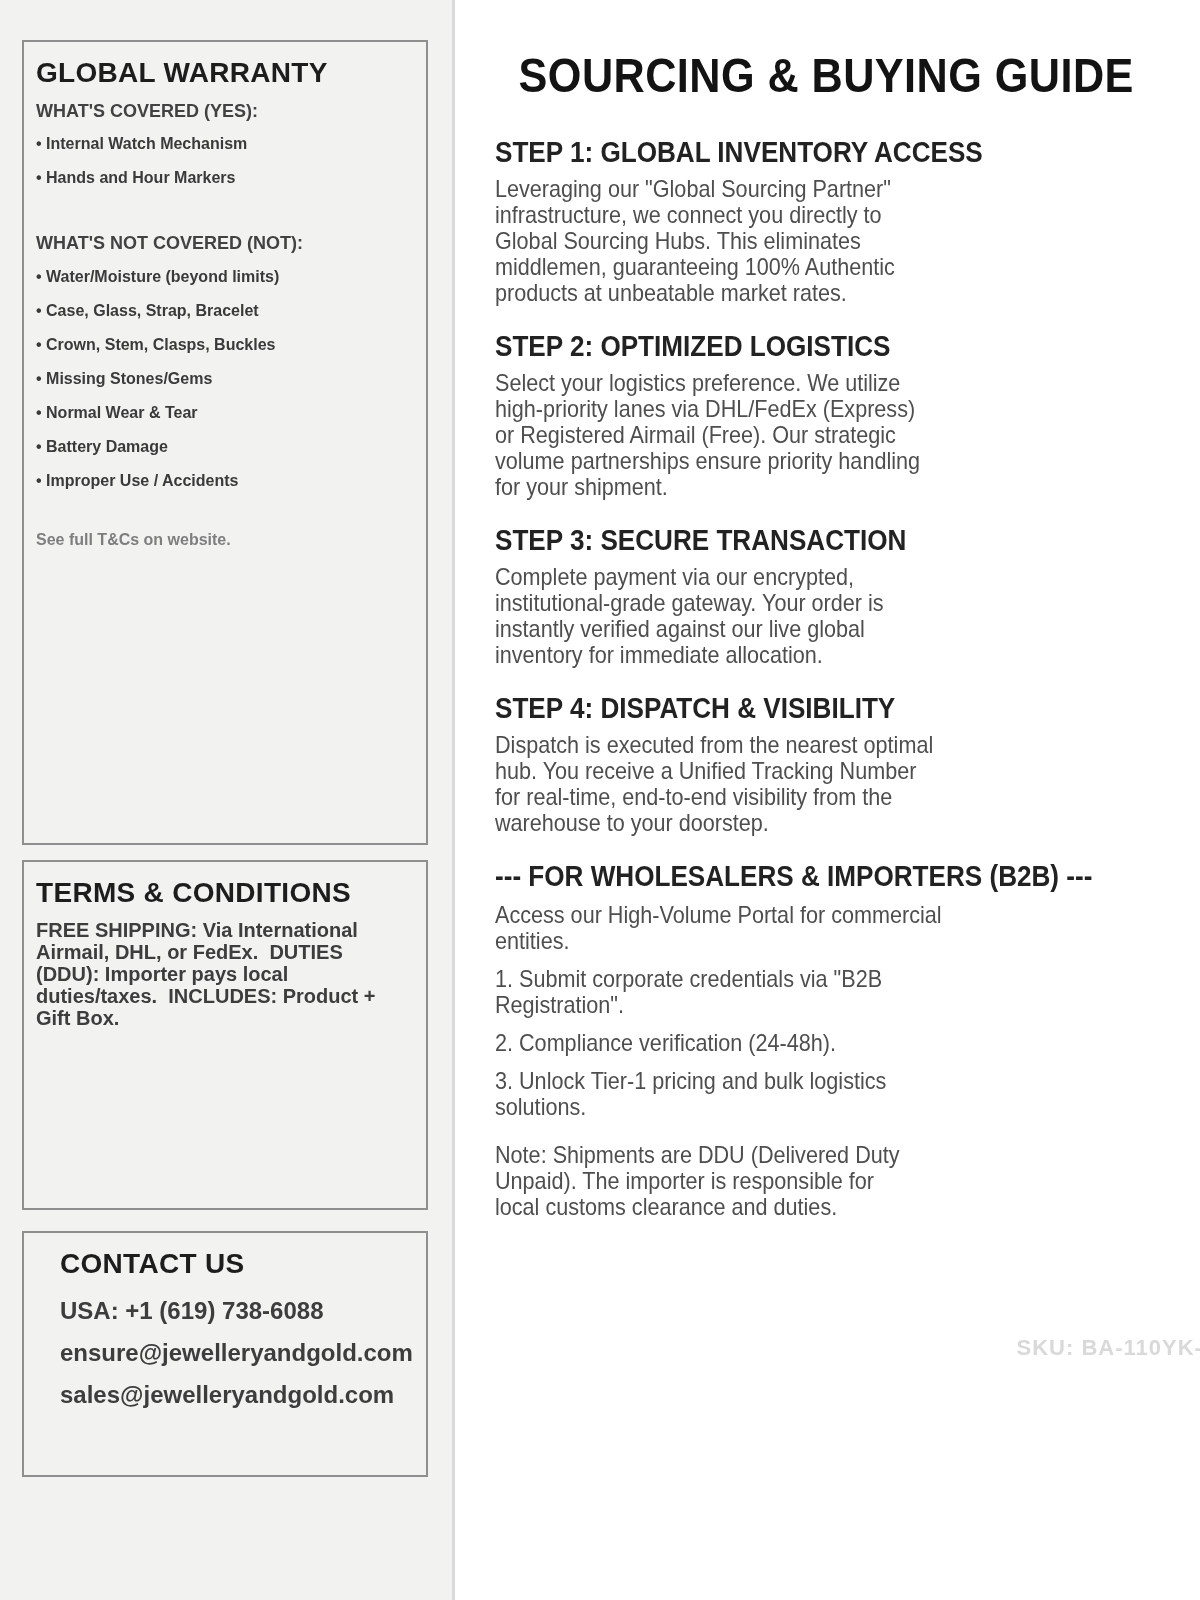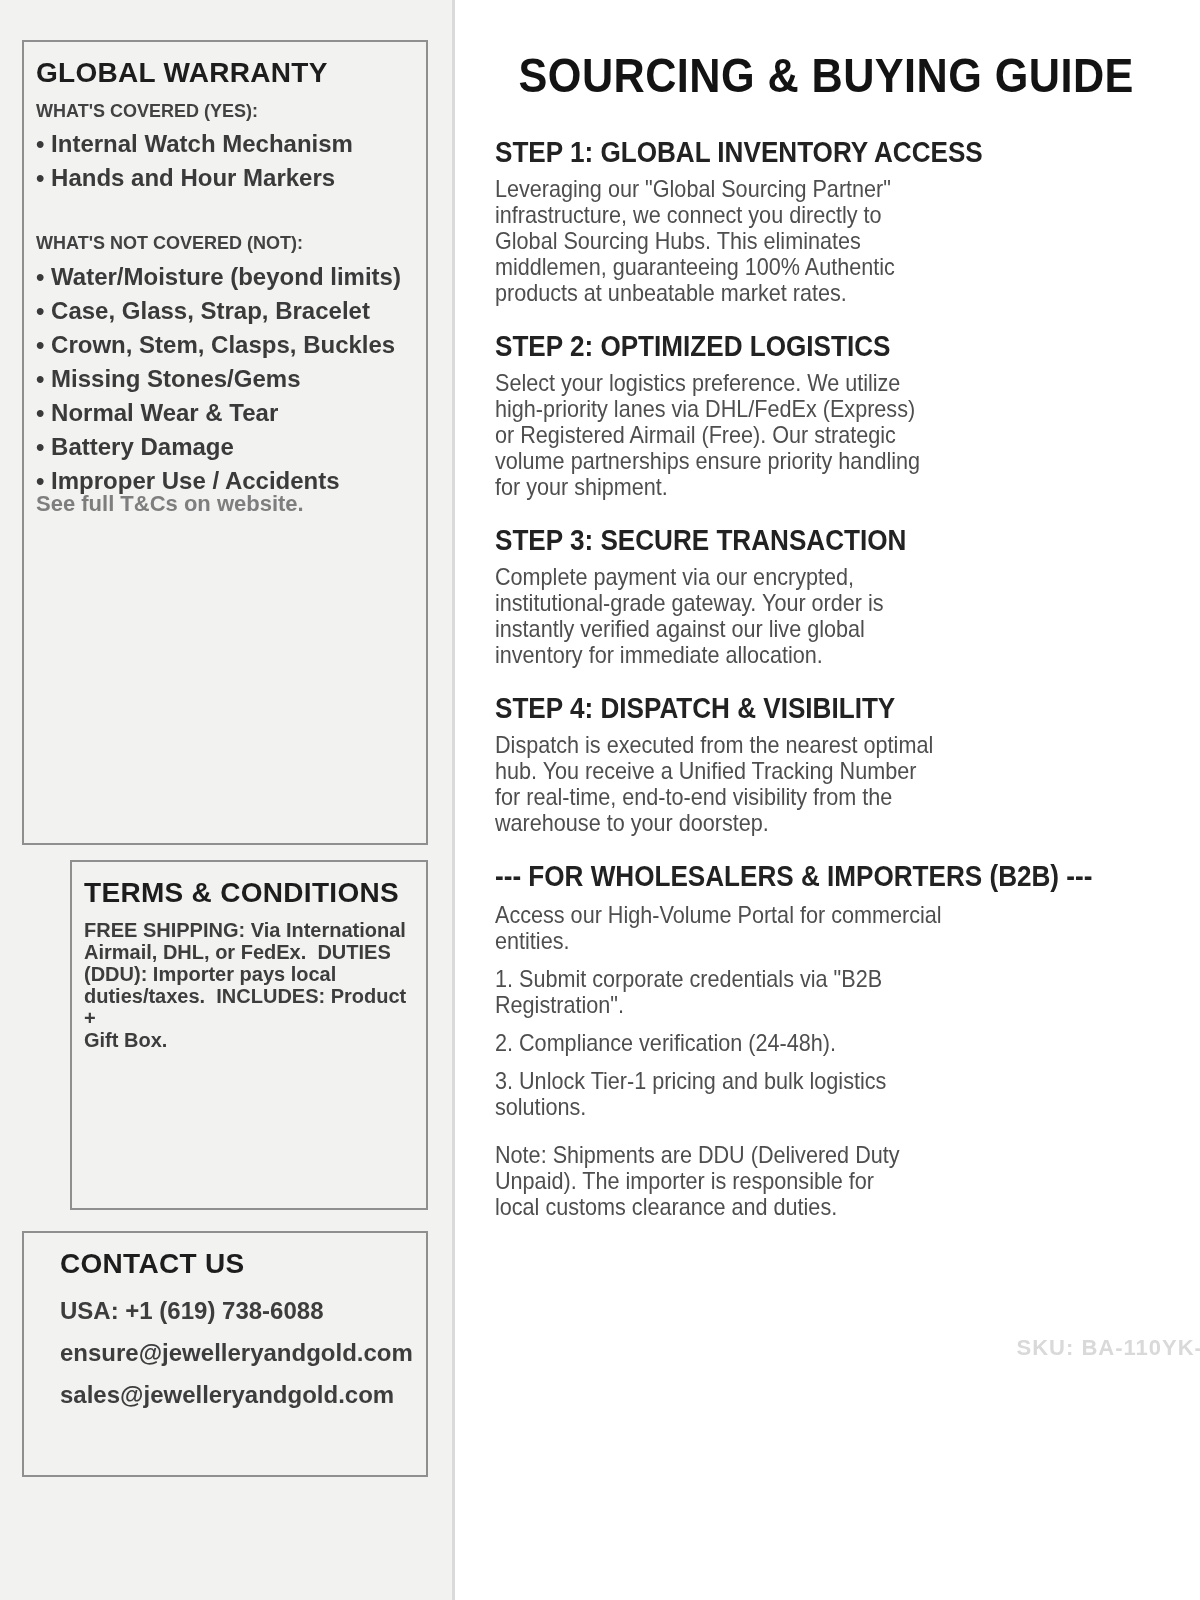--- a/index.html
+++ b/index.html
@@ -20,42 +20,43 @@
     padding: 40px 24px 0 22px;
     flex: 0 0 auto;
   }
   .box {
     box-sizing: border-box;
     border: 2px solid #8f8f8f;
     background: #f2f2f0;
     padding: 16px 12px;
   }
   .box-warranty { height: 805px; margin-bottom: 15px; }
-  .box-terms    { height: 350px; margin-bottom: 21px; margin-left: 48px; }
+  .box-terms    { height: 350px; margin-bottom: 21px; }
   .box-contact  { height: 246px; padding-left: 36px; }
   .box h2 {
     margin: 0;
     font-size: 28px; line-height: 1.1;
     font-weight: bold; color: #1d1d1d;
     letter-spacing: 0.3px;
   }
   .box h3 {
     margin: 12px 0 0;
     font-size: 18px; line-height: 1.15;
     font-weight: bold; color: #424242;
   }
   .mt-large { margin-top: 44px !important; }
   .bullet {
     margin-top: 11px;
-    font-size: 24px; line-height: 23px;
+    font-size: 16px; line-height: 23px;
     font-weight: bold; color: #3a3a3a;
   }
   .bullet::before { content: "\2022\00a0"; color: #3a3a3a; }
   .footnote {
-    font-size: 22px; line-height: 23px;
+    margin-top: 36px;
+    font-size: 16px; line-height: 23px;
     font-weight: bold; color: #7e7e7e;
   }
   .terms-body {
     margin: 10px 0 0;
     font-size: 20px; line-height: 22px;
     font-weight: bold; color: #3d3d3d;
     white-space: pre-wrap;
   }
   .contact-line {
     margin-top: 20px;

